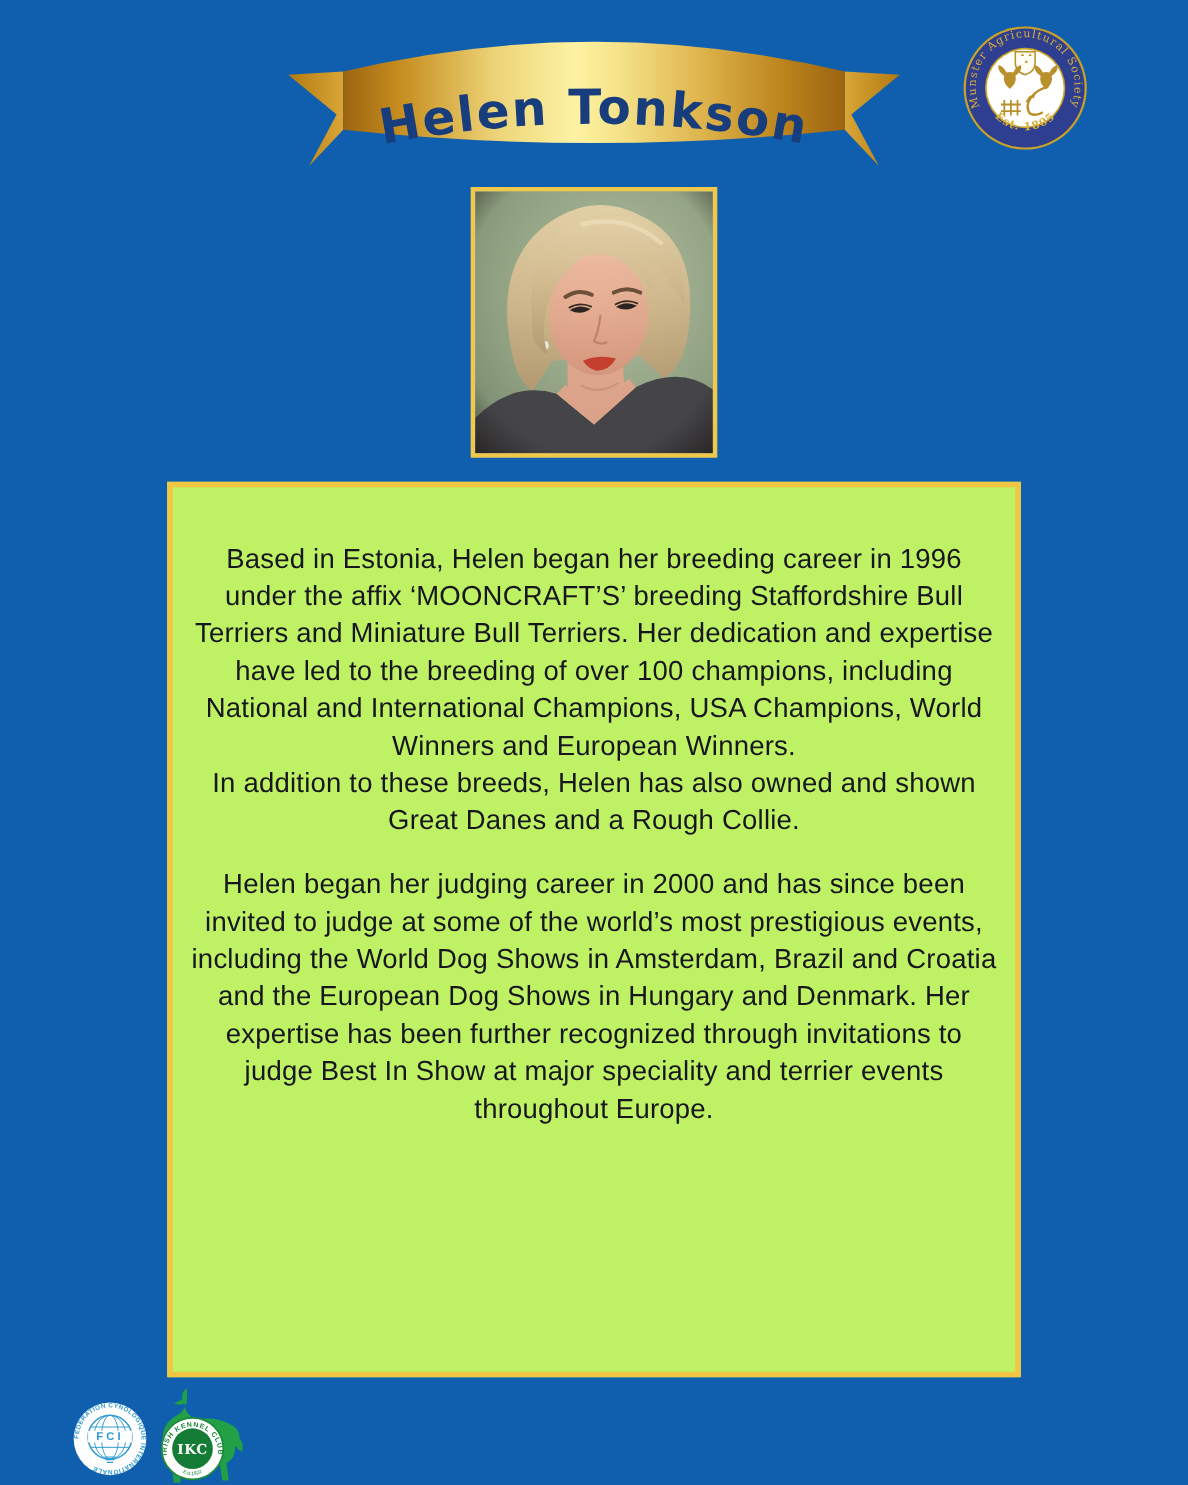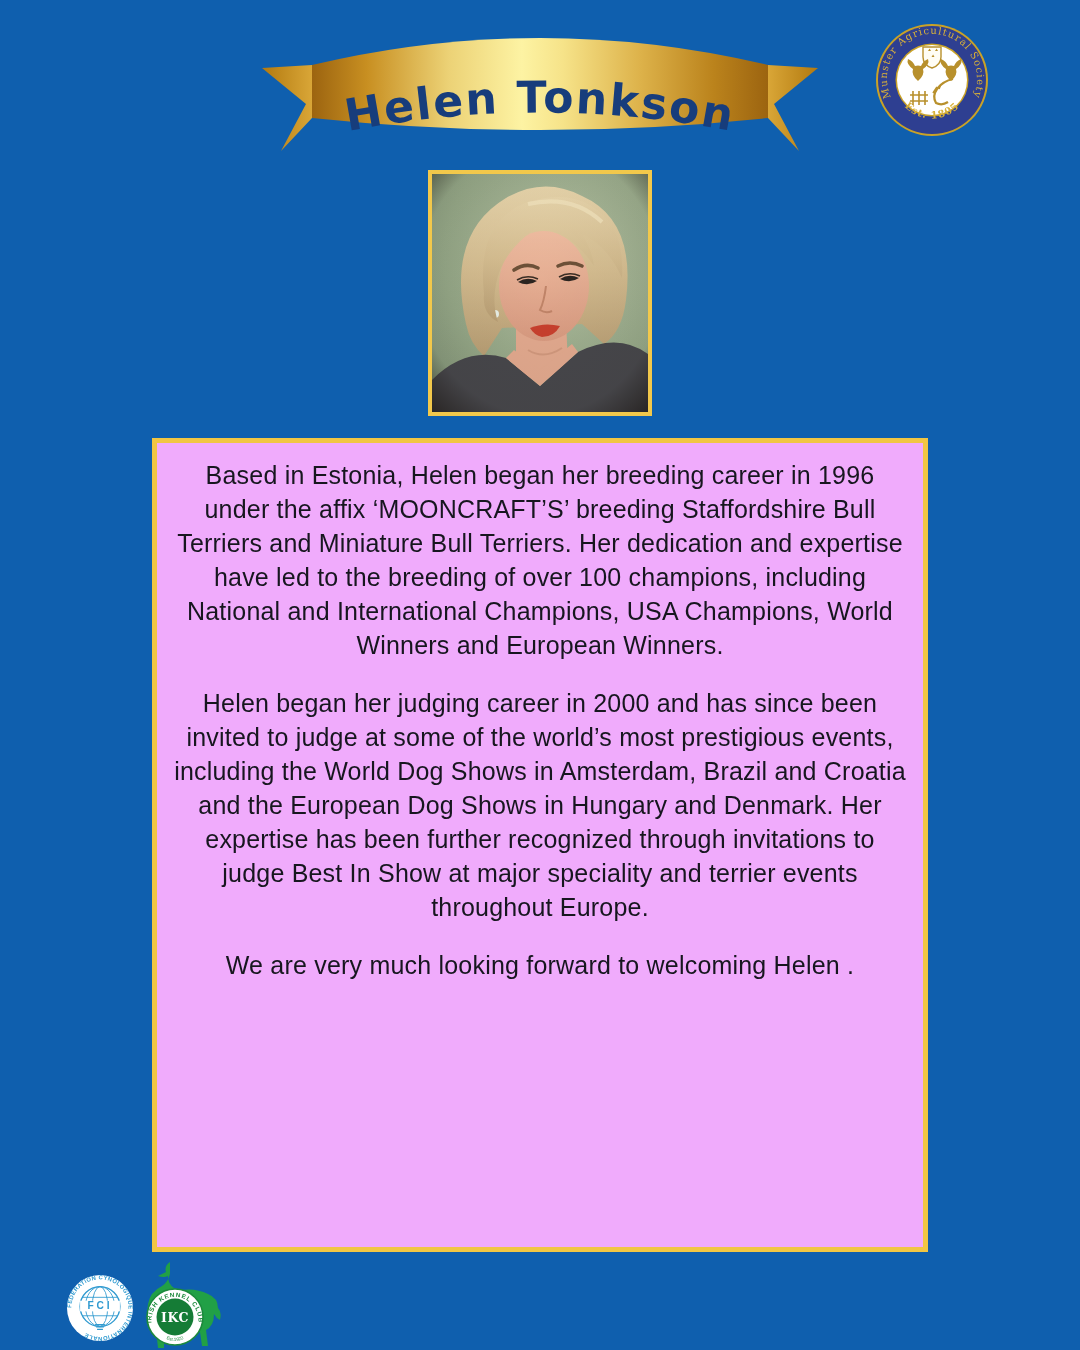--- a/index.html
+++ b/index.html
@@ -13,23 +13,23 @@
   
   .munster-wrap{position:absolute;left:875px;top:23px;width:114px;height:114px;}
   
   .portrait-frame{
     position:absolute;left:428px;top:170px;width:224px;height:246px;
     box-sizing:border-box;border:4px solid #f2c84b;background:#8fa383;
   }
   
   .bio-box{
     position:absolute;left:152px;top:438px;width:776px;height:814px;
-    box-sizing:border-box;border:5px solid #f1c643;background:#f0abfc;
+    box-sizing:border-box;border:5px solid #f1c643;background:#bef264;
     display:flex;flex-direction:column;justify-content:flex-start;
-    padding:15px 14px 20px 14px;
+    padding:48px 14px 20px 14px;
   }
   .bio-box p{
     margin:0;text-align:center;color:#17161f;
     font-size:25px;line-height:34px;letter-spacing:0.2px;
   }
   .bio-box p.gap{margin-top:24px;}
   
   .fci-wrap{position:absolute;left:66px;top:1274px;width:68px;height:68px;}
   .ikc-wrap{position:absolute;left:134px;top:1260px;width:90px;height:92px;}
   svg{display:block;}
@@ -160,22 +160,22 @@
 
       <path d="M 98,154 Q 112,148 128,152 Q 122,163 110,163 Q 102,161 98,154 Z" fill="#c8402e"></path>
 
       <path d="M 96,176 Q 112,186 130,174" stroke="#c68d72" stroke-width="2" fill="none" opacity="0.6"></path>
       <rect x="0" y="0" width="216" height="238" fill="url(#vig)"></rect>
     </svg>
   </div>
 
   <div class="bio-box">
     <p>Based in Estonia, Helen began her breeding career in 1996 under the affix ‘MOONCRAFT’S’ breeding Staffordshire Bull Terriers and Miniature Bull Terriers. Her dedication and expertise have led to the breeding of over 100 champions, including National and International Champions, USA Champions, World Winners and European Winners.</p>
+    <p>In addition to these breeds, Helen has also owned and shown Great Danes and a Rough Collie.</p>
     <p class="gap">Helen began her judging career in 2000 and has since been invited to judge at some of the world’s most prestigious events, including the World Dog Shows in Amsterdam, Brazil and Croatia and the European Dog Shows in Hungary and Denmark. Her expertise has been further recognized through invitations to judge Best In Show at major speciality and terrier events throughout Europe.</p>
-    <p class="gap">We are very much looking forward to welcoming Helen .</p>
   </div>
 
   <div class="fci-wrap">
     <svg width="68" height="68" viewBox="0 0 70 70">
       <defs>
         <path id="fciRing" d="M 5.5,35 a 29.5,29.5 0 1 1 0,0.02" fill="none"></path>
       </defs>
       <circle cx="35" cy="35" r="34" fill="#ffffff"></circle>
       <text font-family="'Liberation Sans',sans-serif" font-size="6" font-weight="bold" fill="#2f9ad0" letter-spacing="0.4">
         <textPath href="#fciRing" startOffset="0%">FÉDÉRATION CYNOLOGIQUE INTERNATIONALE</textPath>

